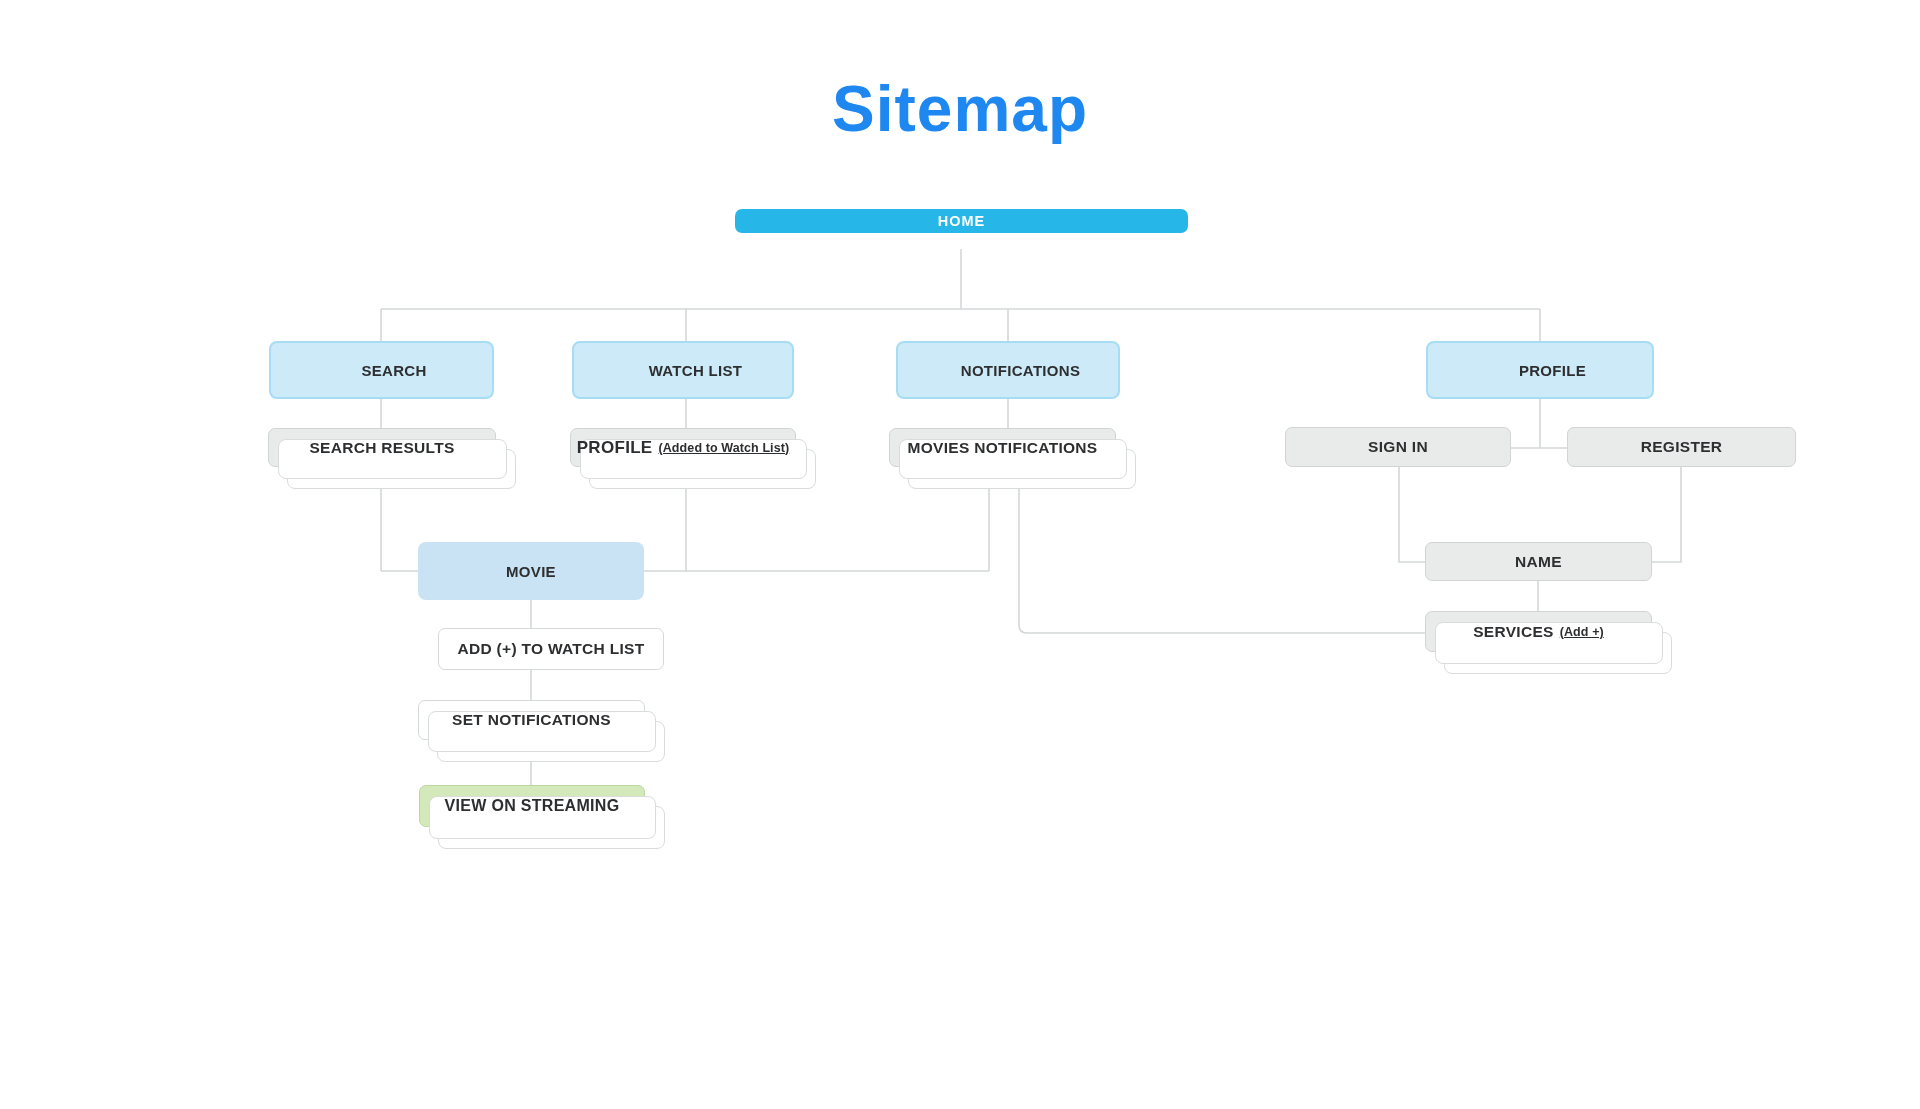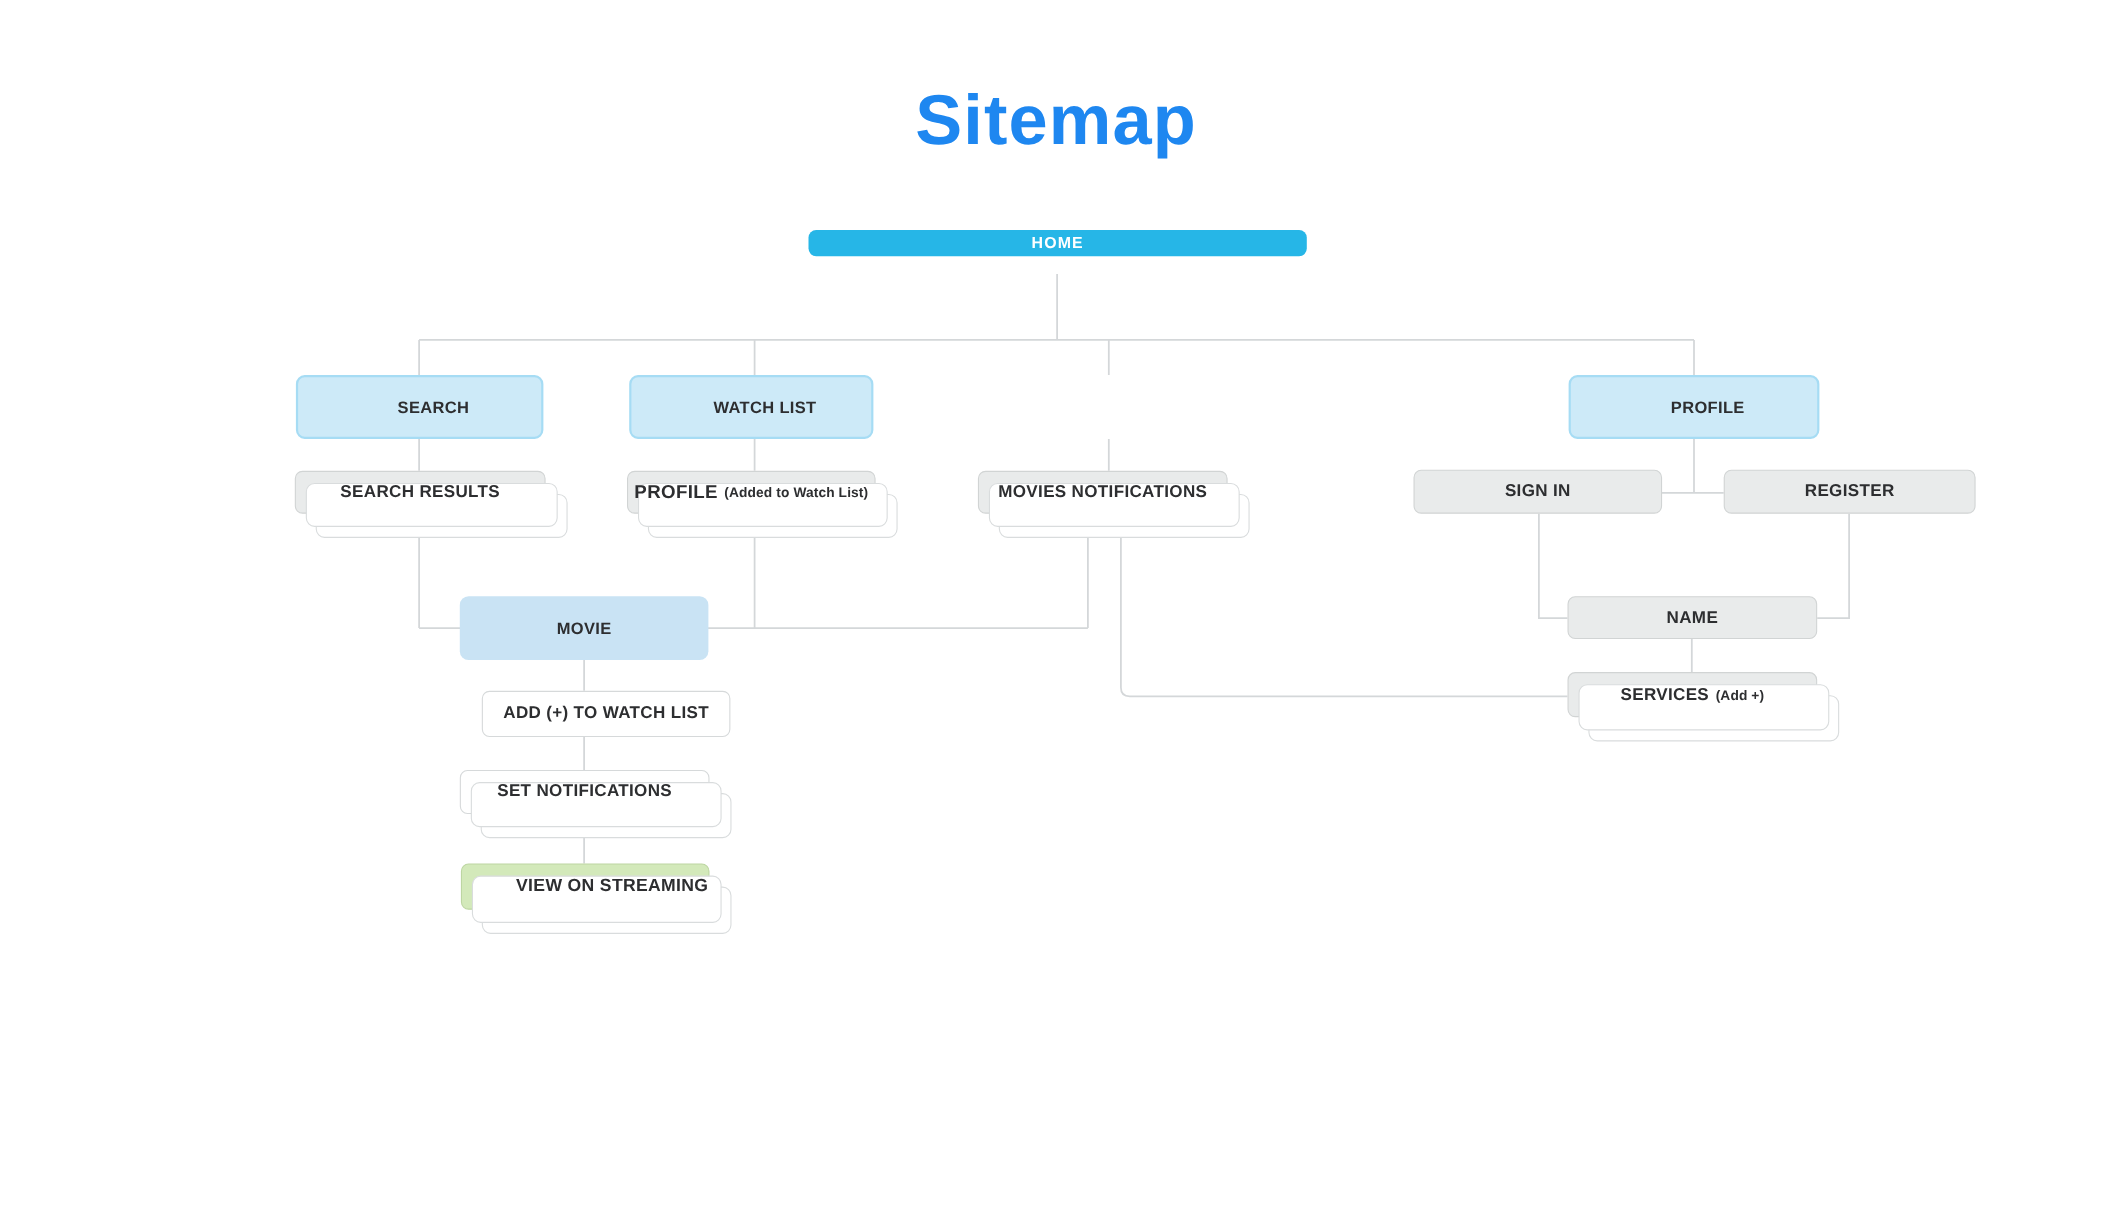--- a/index.html
+++ b/index.html
@@ -25,23 +25,23 @@
     position:absolute;z-index:2;display:flex;align-items:center;justify-content:center;
     box-sizing:border-box;border-radius:8px;
     font-weight:bold;color:var(--text-dark);font-size:15px;letter-spacing:.3px;
     white-space:nowrap;cursor:default;
   }
   .lvl1{background:var(--home-fill);color:#ffffff;font-size:14.5px;letter-spacing:1px;border-radius:7px;}
   .lvl2{background:var(--blue-fill);border:2px solid var(--blue-border);padding-left:25px;}
   .movie-node{background:var(--movie-fill);}
   .card-gray{background:var(--gray-fill);border:1.5px solid var(--gray-border);border-radius:7px;font-size:15.5px;}
   .card-white{background:#ffffff;border:1.5px solid var(--card-border);border-radius:7px;font-size:15.5px;}
-  .card-green{background:var(--green-fill);border:1.5px solid var(--green-border);border-radius:7px;font-size:16px;justify-content:flex-end;}
+  .card-green{background:var(--green-fill);border:1.5px solid var(--green-border);border-radius:7px;font-size:16px;}
   .big-label{font-size:17px;}
-  .sub{font-size:12.5px;margin-left:6px;letter-spacing:.1px;}
+  .sub{font-size:12.5px;margin-left:6px;letter-spacing:.1px;text-decoration:underline;}
   .stack::before,.stack::after{
     content:"";position:absolute;inset:-1.5px;background:#ffffff;
     border:1.5px solid var(--shadow-border);border-radius:8px;
   }
   .stack::before{transform:translate(10px,11px);z-index:-1;}
   .stack::after{transform:translate(19px,21px);z-index:-2;}
 </style>
 </head>
 <body>
 
@@ -70,20 +70,23 @@
   </div>
 
   <div class="node lvl2" style="left:269px;top:341px;width:225px;height:58px">
     <span>SEARCH</span>
   </div>
 
   <div class="node lvl2" style="left:572px;top:341px;width:222px;height:58px">
     <span>WATCH LIST</span>
   </div>
 
+  <div class="node lvl2" style="left:896px;top:341px;width:224px;height:58px">
+    <span>NOTIFICATIONS</span>
+  </div>
 
   <div class="node lvl2" style="left:1426px;top:341px;width:228px;height:58px">
     <span>PROFILE</span>
   </div>
 
   <div class="node card-gray stack" style="left:268px;top:428px;width:228px;height:39px">
     <span>SEARCH RESULTS</span>
   </div>
 
   <div class="node card-gray stack" style="left:570px;top:428px;width:226px;height:39px">

